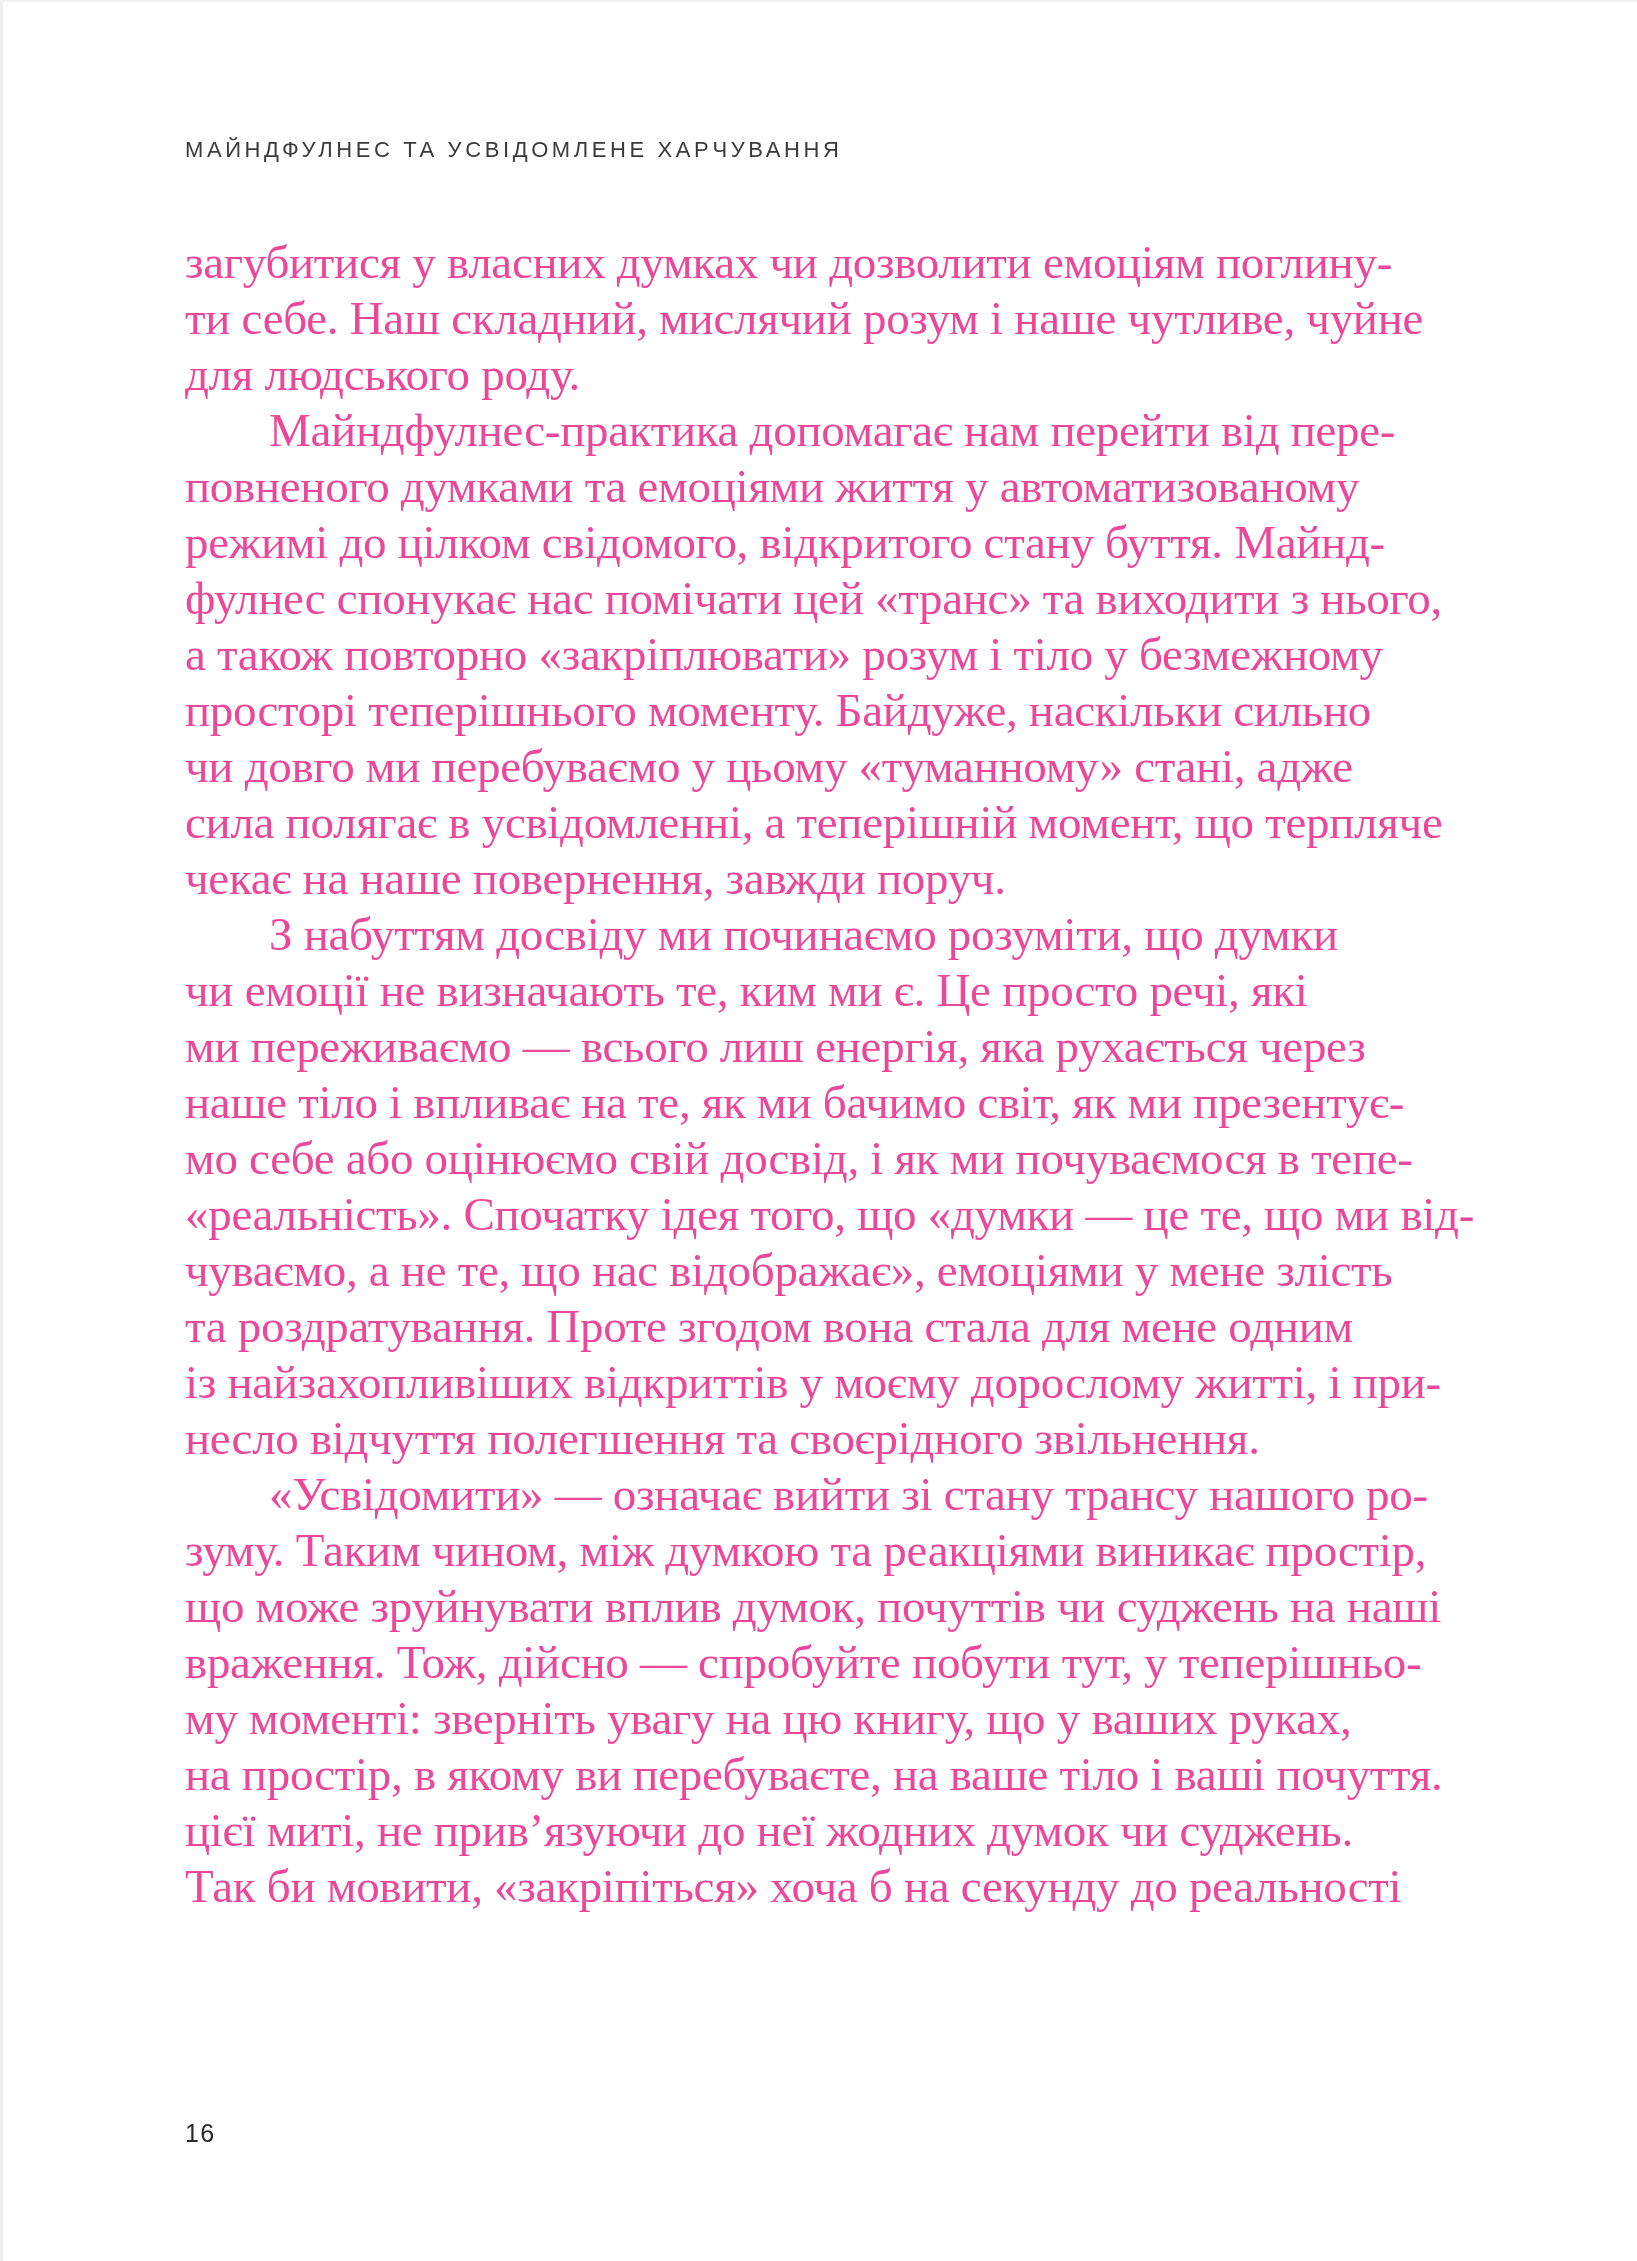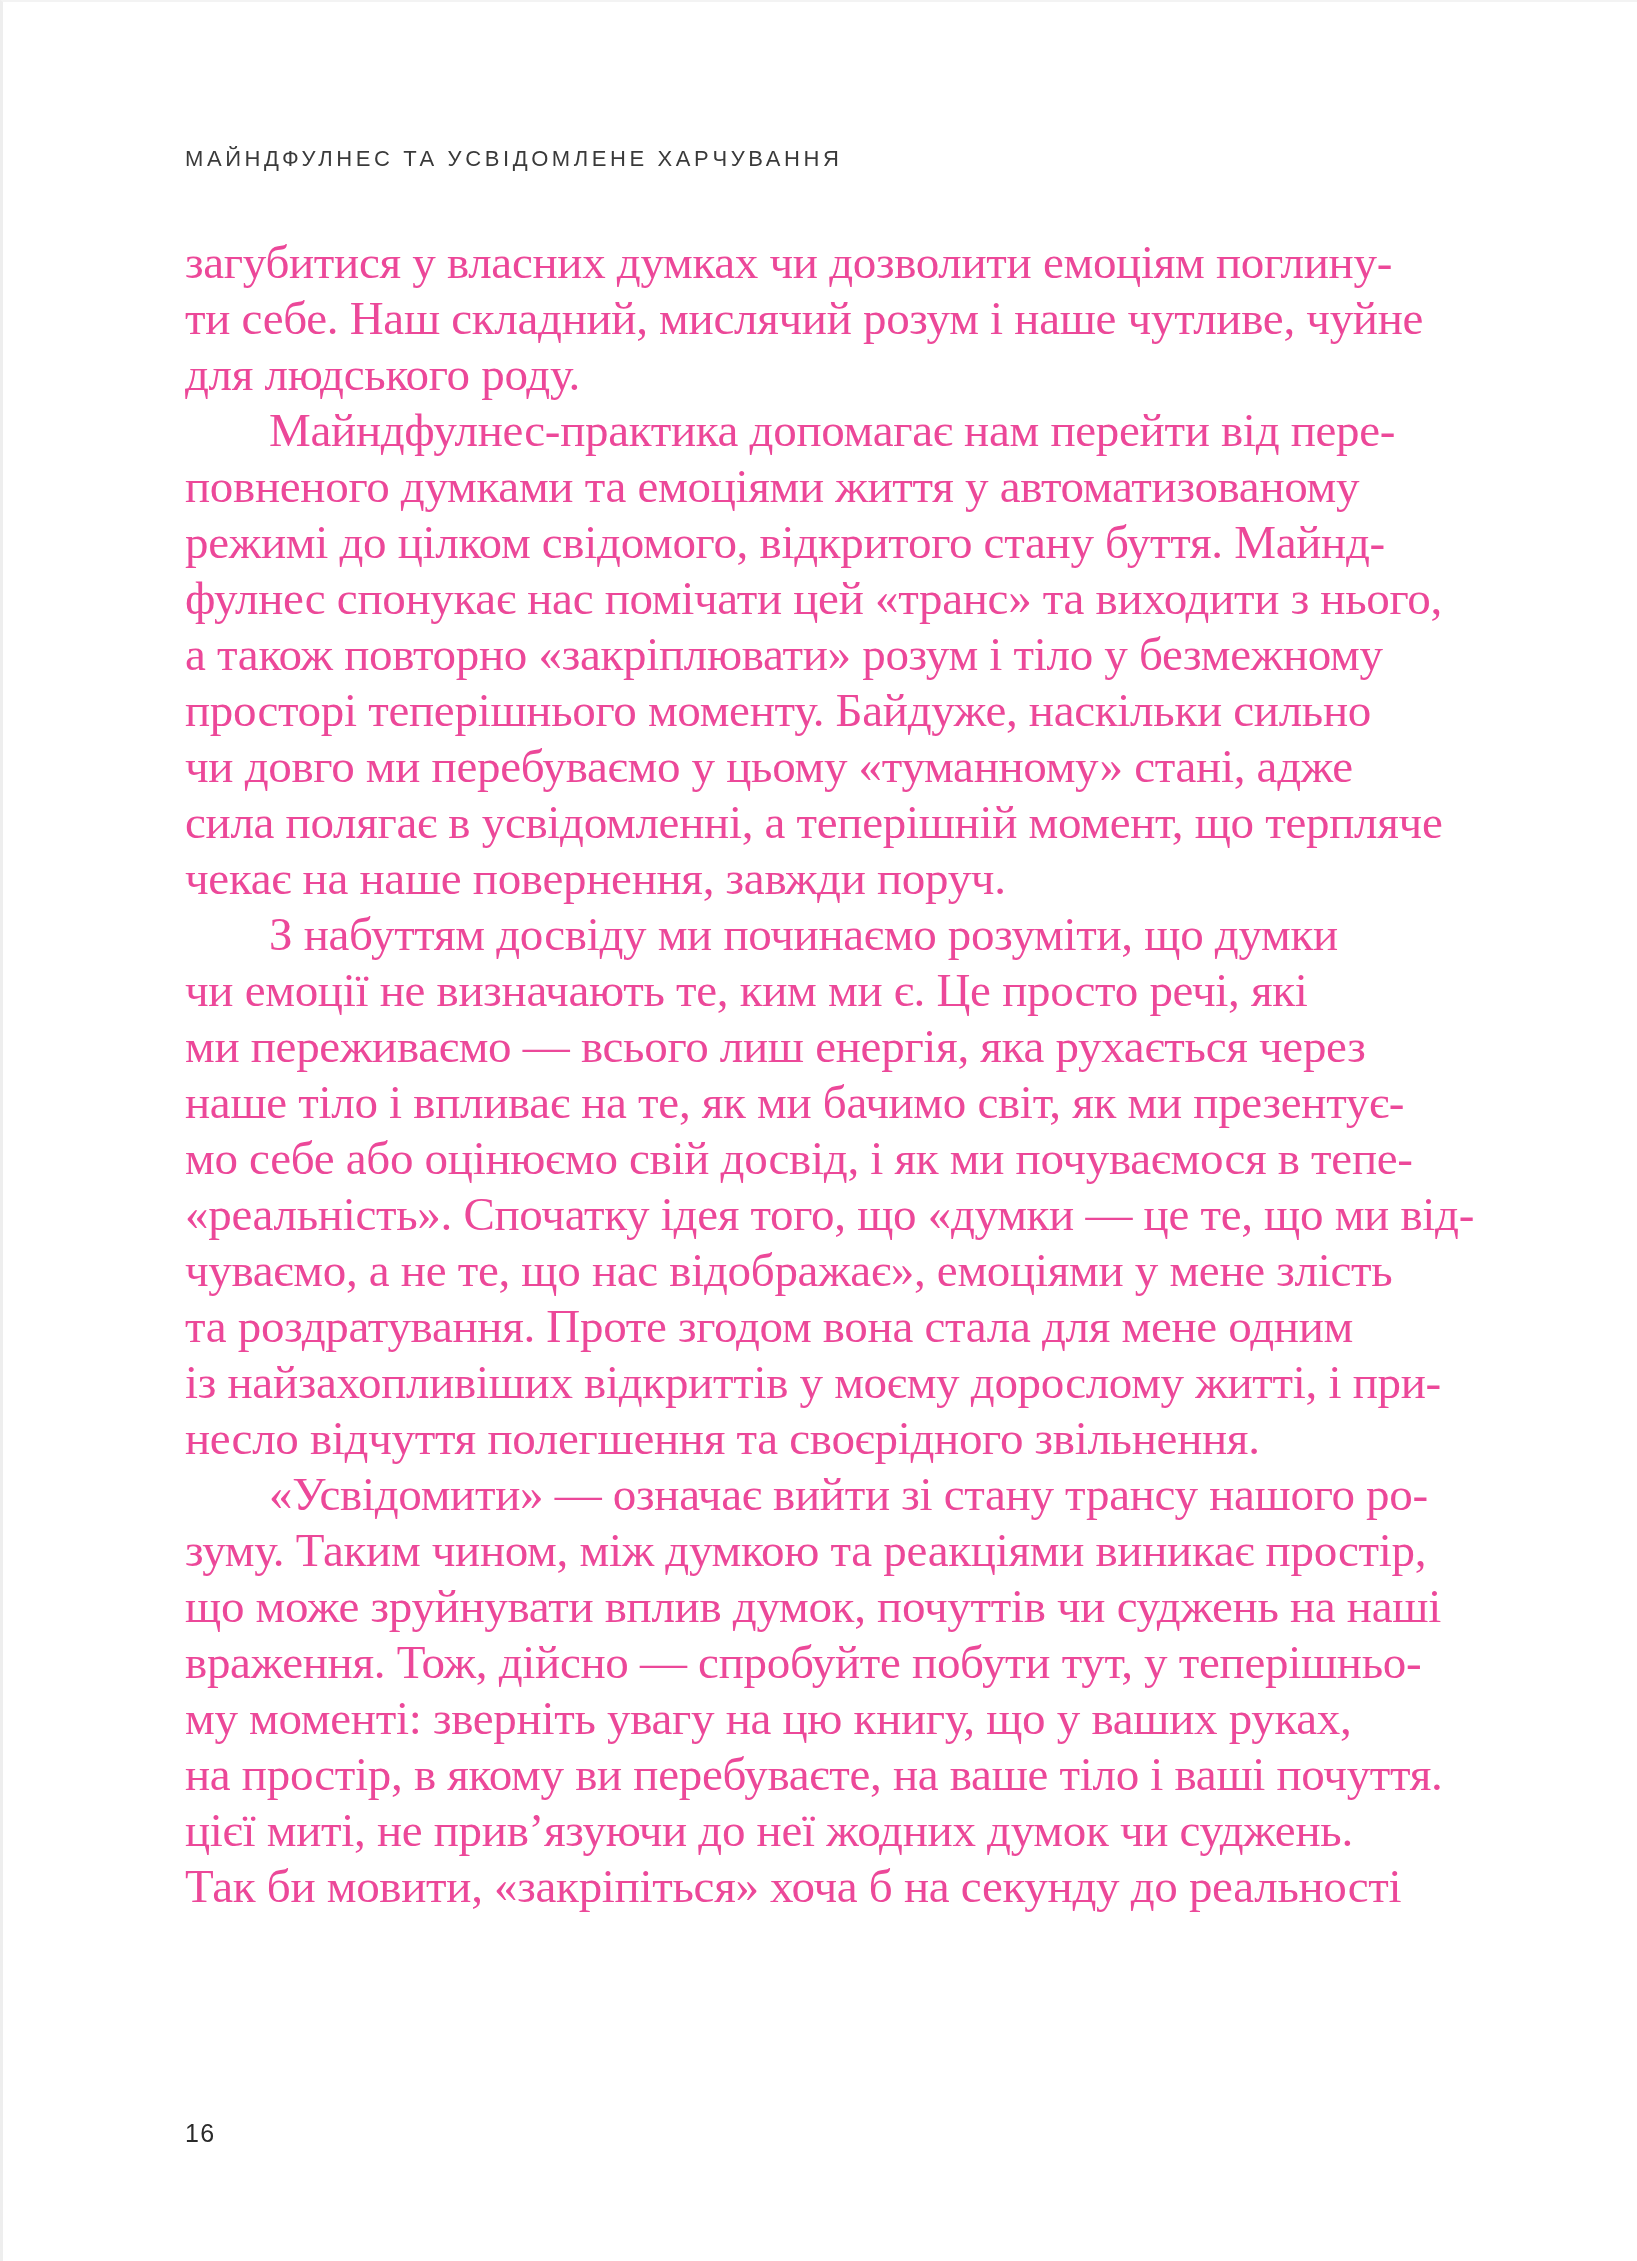--- a/index.html
+++ b/index.html
@@ -19,21 +19,21 @@
   .page {
     position: absolute;
     left: 0;
     top: 0;
     width: 1637px;
     height: 2261px;
   }
   .running-head {
     position: absolute;
     left: 182px;
-    top: 144px;
+    top: 135px;
     font-family: "Liberation Sans", "DejaVu Sans", sans-serif;
     font-size: 22px;
     letter-spacing: 3.6px;
     color: #3a3a3a;
     font-weight: 400;
     white-space: nowrap;
   }
   .body-text {
     position: absolute;
     left: 182px;

